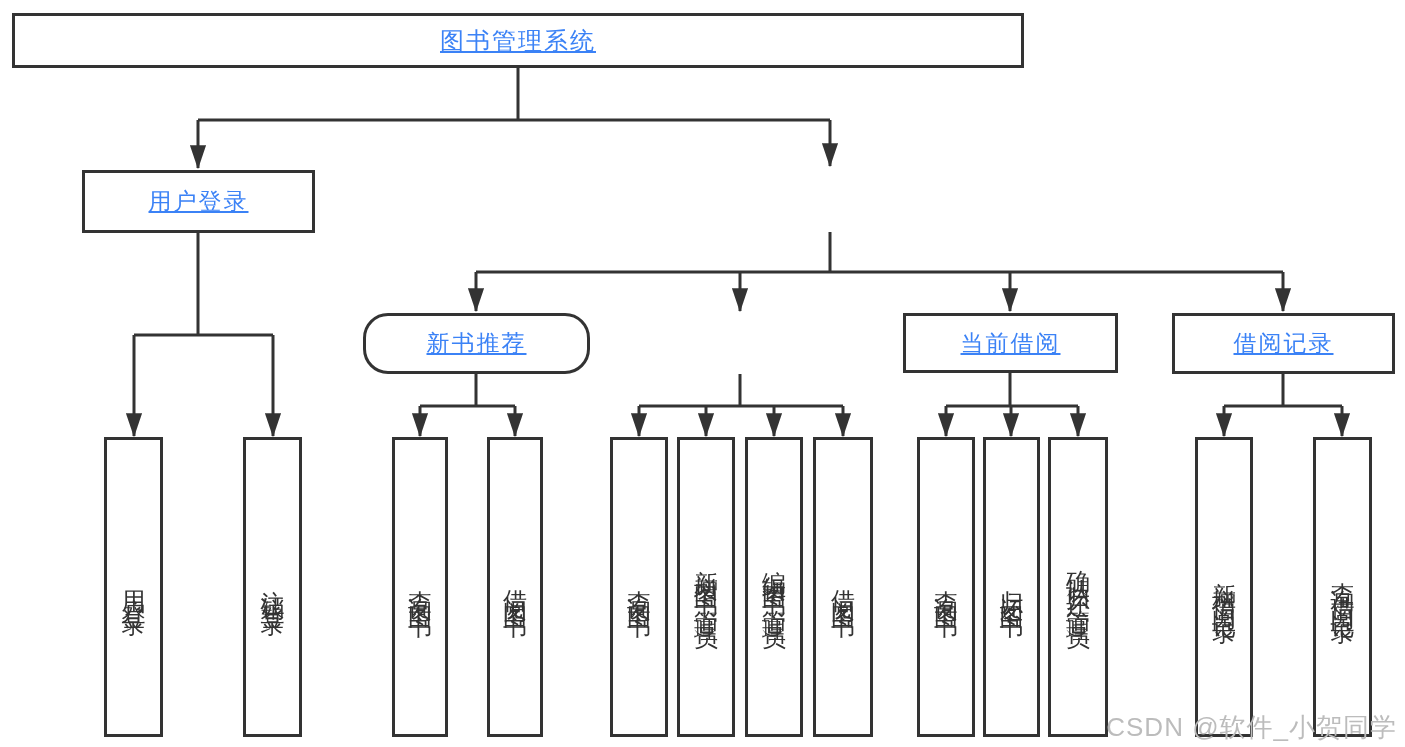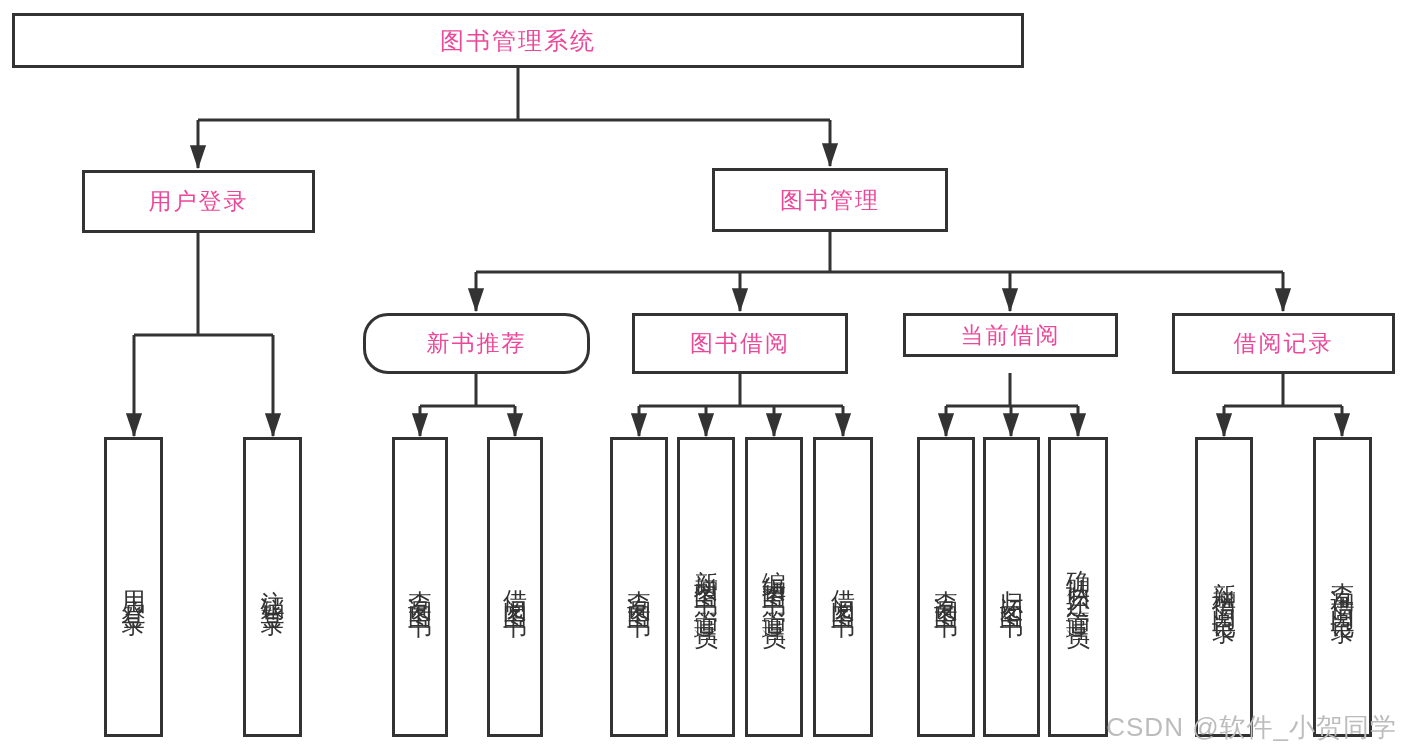--- a/index.html
+++ b/index.html
@@ -24,21 +24,22 @@
     border: 3px solid #333333;
     display: flex;
     align-items: center;
     justify-content: center;
     color: #333333;
   }
   .hnode span {
     font-size: 23px;
     letter-spacing: 2px;
     white-space: nowrap;
-    color: #ec4899;
+    color: #3b82f6;
+    text-decoration: underline;
   }
   .root-node span { font-size: 24px; }
   .leaf {
     top: 437px;
     height: 300px;
   }
   .leaf span {
     writing-mode: vertical-rl;
     text-orientation: mixed;
     font-size: 24px;
@@ -102,31 +103,25 @@
     </g>
   </svg>
 
   <div class="node hnode root-node" style="left:12px; top:13px; width:1012px; height:55px;">
     <span>图书管理系统</span>
   </div>
 
   <div class="node hnode" style="left:82px; top:170px; width:233px; height:63px;">
     <span>用户登录</span>
   </div>
-  <div class="node hnode" style="left:712px; top:168px; width:236px; height:64px;">
-    <span>图书管理</span>
-  </div>
 
   <div class="node hnode" style="left:363px; top:313px; width:227px; height:61px;border-radius:25px;">
     <span>新书推荐</span>
   </div>
-  <div class="node hnode" style="left:632px; top:313px; width:216px; height:61px;">
-    <span>图书借阅</span>
-  </div>
-  <div class="node hnode" style="left:903px; top:313px; width:215px; height:44px;">
+  <div class="node hnode" style="left:903px; top:313px; width:215px; height:60px;">
     <span>当前借阅</span>
   </div>
   <div class="node hnode" style="left:1172px; top:313px; width:223px; height:61px;">
     <span>借阅记录</span>
   </div>
 
   <div class="node leaf" style="left:104px; width:59px;">
     <span>用户登录</span>
   </div>
   <div class="node leaf" style="left:243px; width:59px;">

